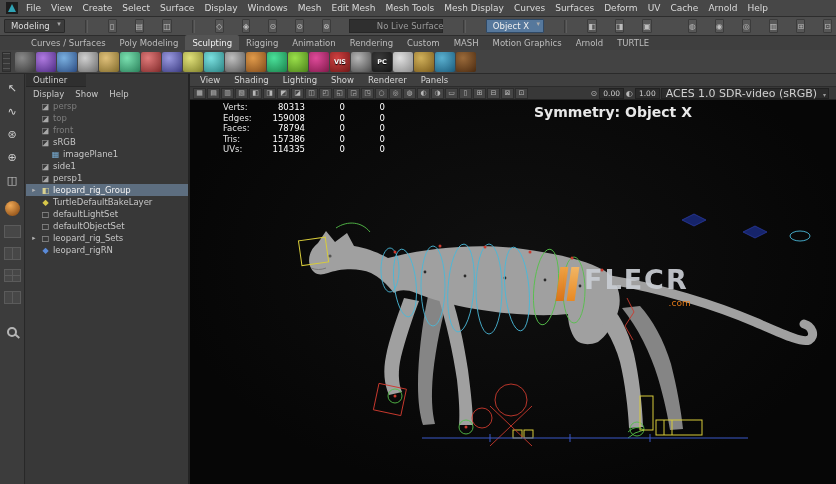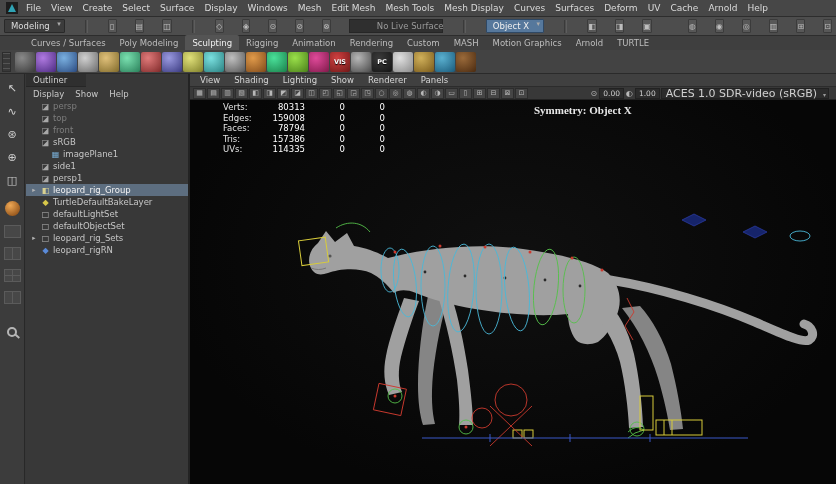--- a/index.html
+++ b/index.html
@@ -99,21 +99,21 @@
 
   .vp-canvas { position:absolute; left:0; top:26px; right:0; bottom:0;
              background:radial-gradient(ellipse at 50% 42%, #101010 0%, #060606 75%); overflow:hidden; }
 
   .hud { position:absolute; left:33px; top:2px; }
   .hud-row { display:flex; height:10.5px; font-size:8.5px; }
   .hud-label { width:36px; color:#e2e2e2; }
   .hud-v1 { width:46px; text-align:right; color:#fff; }
   .hud-v2 { width:40px; text-align:right; color:#fff; }
   .hud-v3 { width:40px; text-align:right; color:#fff; }
-  .symmetry { position:absolute; left:344px; top:4px; font-size:11px; color:#e8e8e8; font-weight:bold;font-family:Liberation Serif, serif; }
+  .symmetry { position:absolute; left:344px; top:4px; font-size:14px; color:#e8e8e8; font-weight:bold; }
 
   .rig-svg { position:absolute; left:0; top:0; width:646px; height:384px; }
   .fill-body { fill:var(--body-gray); }
   .fill-body-dark { fill:#858585; }
   .tail { stroke:var(--body-gray); fill:none; stroke-width:9; stroke-linecap:round; }
   .st-c { stroke:var(--rig-cyan); fill:none; stroke-width:.9; }
   .st-g { stroke:var(--rig-green); fill:none; stroke-width:.9; }
   .st-r { stroke:var(--rig-red); fill:none; stroke-width:.9; }
   .st-y { stroke:var(--rig-yellow); fill:none; stroke-width:1; }
   .st-b { stroke:var(--rig-blue); fill:none; stroke-width:1; }
@@ -587,16 +587,26 @@
             <circle cx="412" cy="170" r="1.5" fill="var(--rig-red)"></circle>
           <circle cx="205" cy="296" r="1.5" fill="var(--rig-red)"></circle>
             <circle cx="276" cy="327" r="1.5" fill="var(--rig-red)"></circle>
           <path class="st-b" d="M232,338 L558,338"></path>
           <path class="st-b" d="M300,334 V342 M380,334 V342 M460,334 V342"></path>
           <polygon points="492,120 504,114 516,120 504,126" fill="#16246a" stroke="#2a3aa0" stroke-width="0.8"></polygon>
           <polygon points="553,132 565,126 577,132 565,138" fill="#16246a" stroke="#2a3aa0" stroke-width="0.8"></polygon>
         </g>
       </svg>
 
+      <div class="watermark">
+        <span class="wm-bars">
+          <span class="wm-bar b1"></span>
+            <span class="wm-bar b2"></span>
+        </span>
+        <span class="wm-textwrap">
+          <span class="wm-text">FLECR</span>
+          <span class="wm-suffix">.com</span>
+        </span>
+      </div>
 
     </div>
   </div>
 </div>
 
 </body></html>

